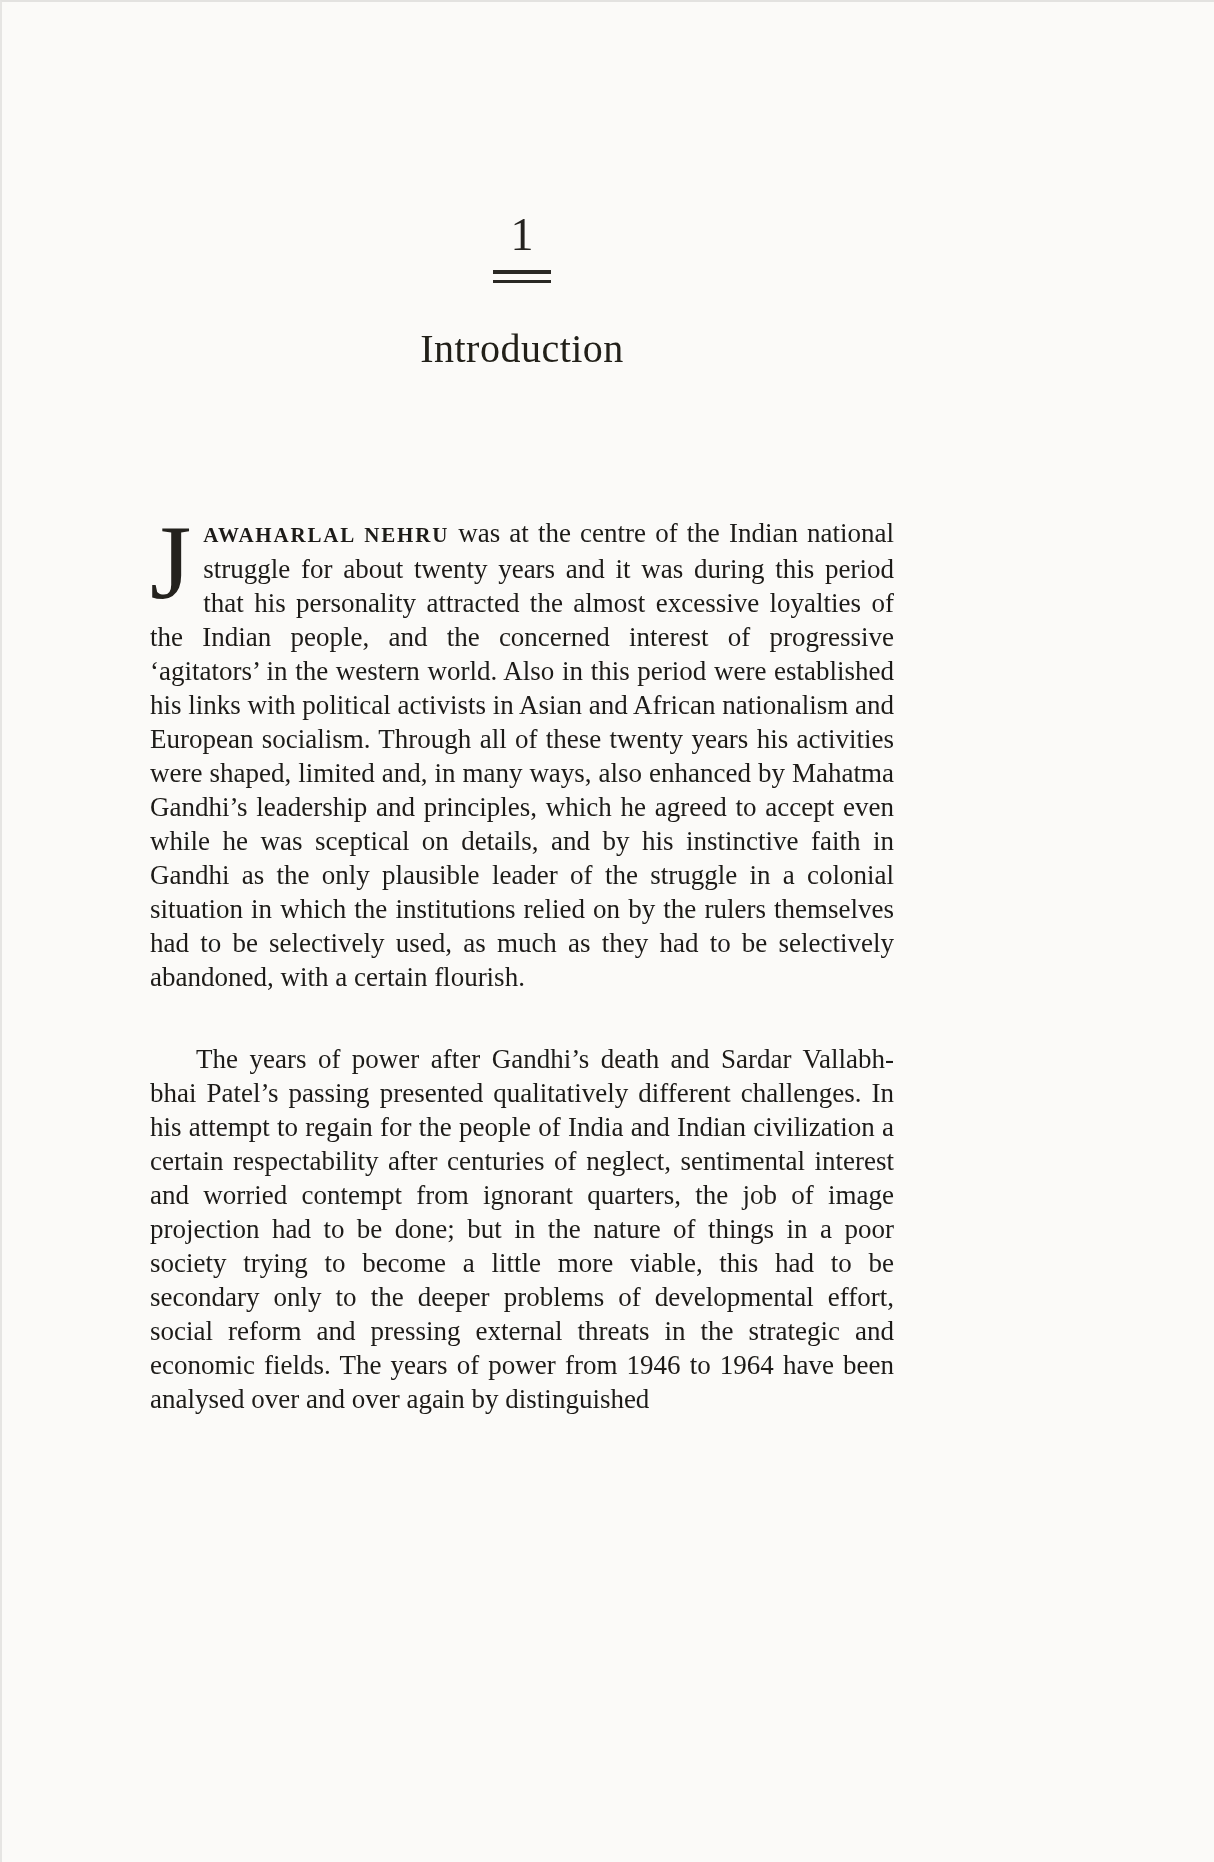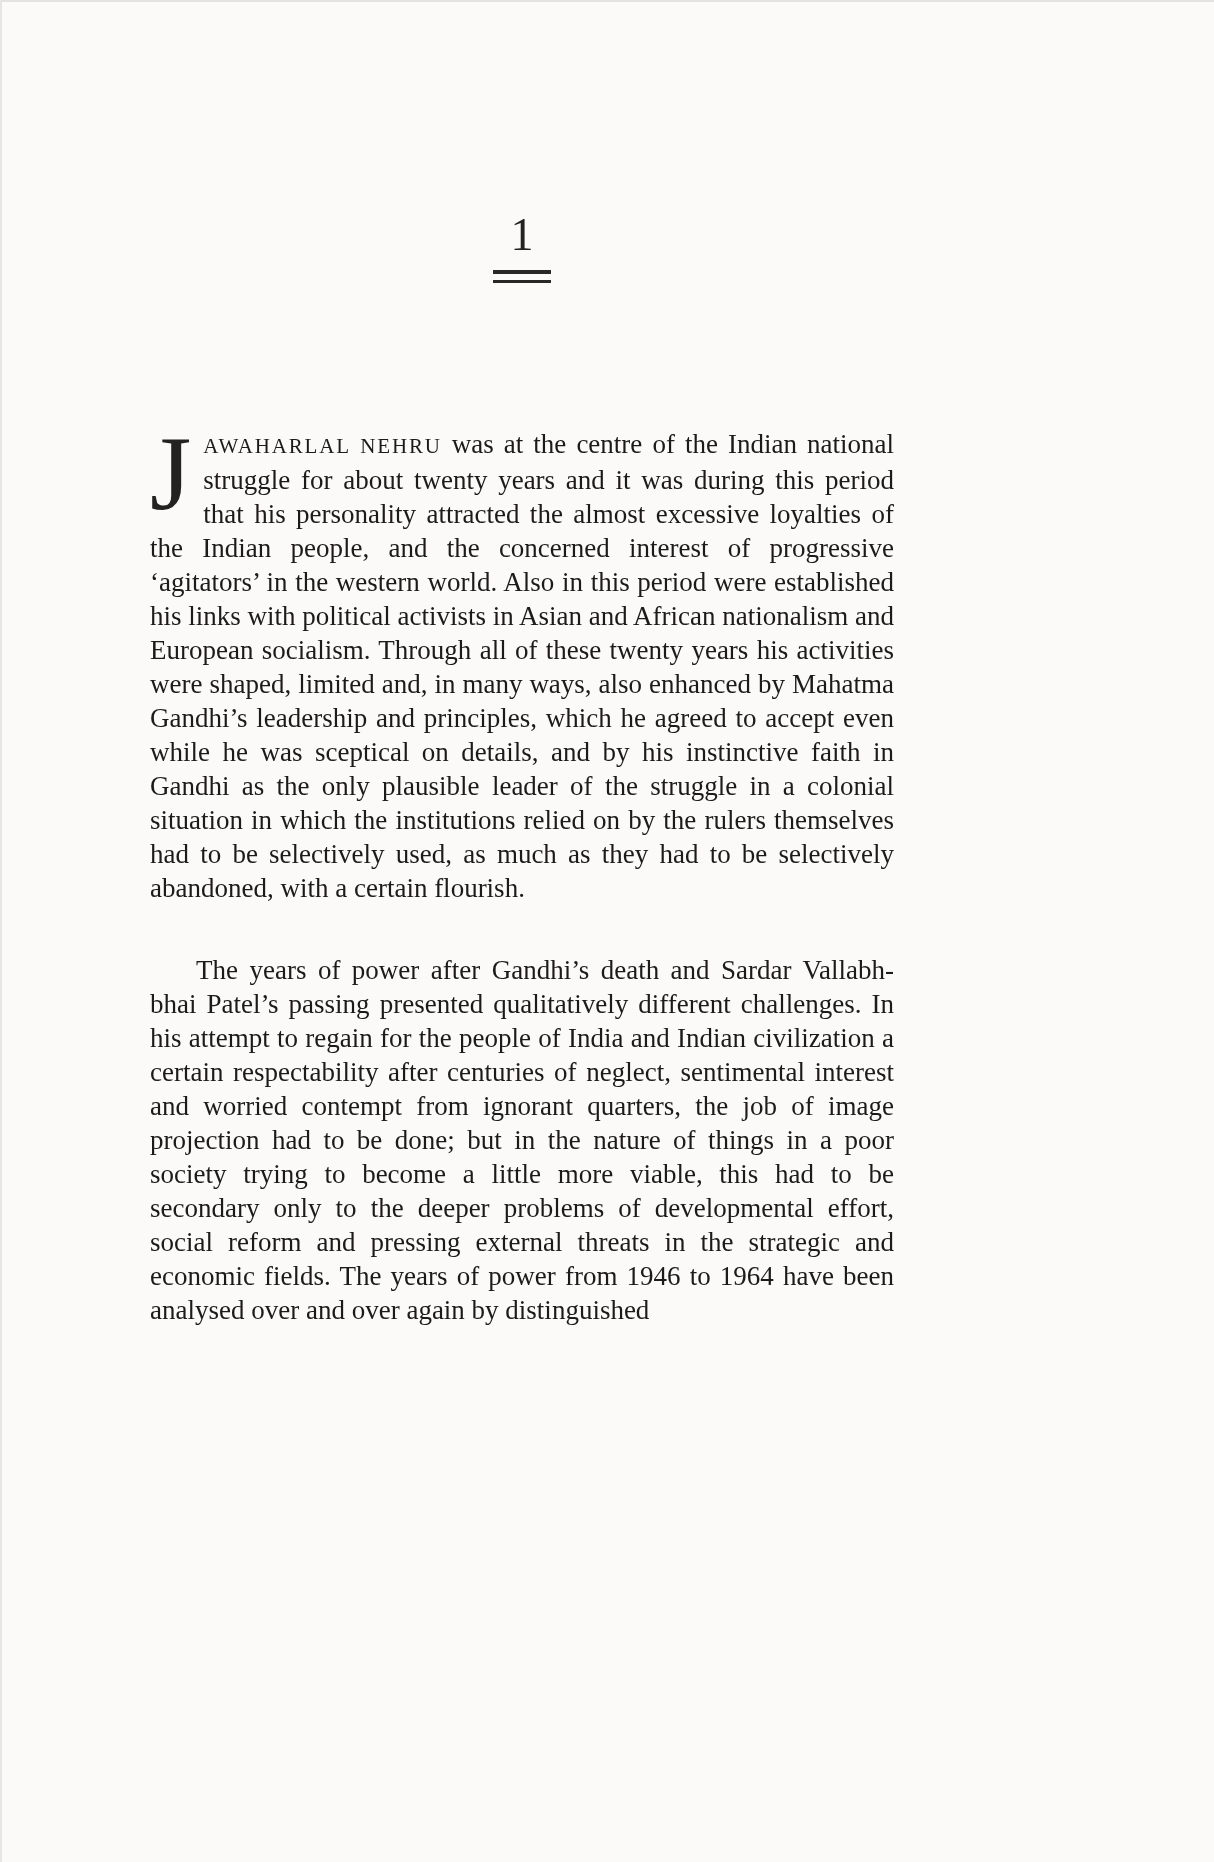--- a/index.html
+++ b/index.html
@@ -60,32 +60,34 @@
     float: left;
     font-size: 106px;
     line-height: 86px;
     padding-right: 12px;
     padding-top: 4px;
     color: #24221e;
   }
   .smallcaps {
     font-size: 21px;
     letter-spacing: 1.8px;
+    font-weight: bold;
   }
 </style>
 </head>
 <body>
 
 <div class="page">
   <div class="content">
 
     <div class="chapter-number">1</div>
 
     <div class="chapter-rule"></div>
 
+    <h1 class="chapter-title">Introduction</h1>
 
     <div class="body-text">
       <p class="para">
         <span class="dropcap">J</span><span class="smallcaps">AWAHARLAL NEHRU</span><span> was at the centre of the Indian national struggle for about twenty years and it was during this period that his personality attracted the almost excessive loyalties of the Indian people, and the concerned interest of progressive ‘agitators’ in the western world. Also in this period were established his links with political activists in Asian and African nationalism and European socialism. Through all of these twenty years his activities were shaped, limited and, in many ways, also enhanced by Mahatma Gandhi’s leadership and principles, which he agreed to accept even while he was sceptical on details, and by his instinctive faith in Gandhi as the only plausible leader of the struggle in a colonial situation in which the institutions relied on by the rulers themselves had to be selectively used, as much as they had to be selectively abandoned, with a certain flourish.</span>
       </p>
       <p class="para indent">The years of power after Gandhi’s death and Sardar Vallabh-bhai Patel’s passing presented qualitatively different challenges. In his attempt to regain for the people of India and Indian civilization a certain respectability after centuries of neglect, sentimental interest and worried contempt from ignorant quarters, the job of image projection had to be done; but in the nature of things in a poor society trying to become a little more viable, this had to be secondary only to the deeper problems of developmental effort, social reform and pressing external threats in the strategic and economic fields. The years of power from 1946 to 1964 have been analysed over and over again by distinguished</p>
     </div>
 
   </div>
 </div>

